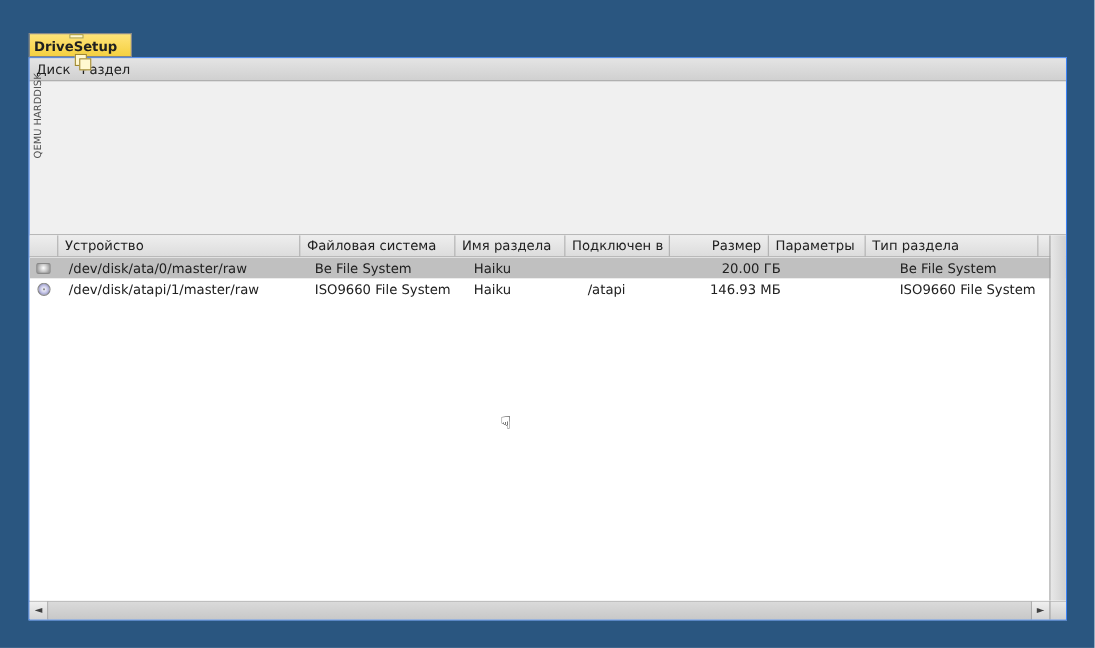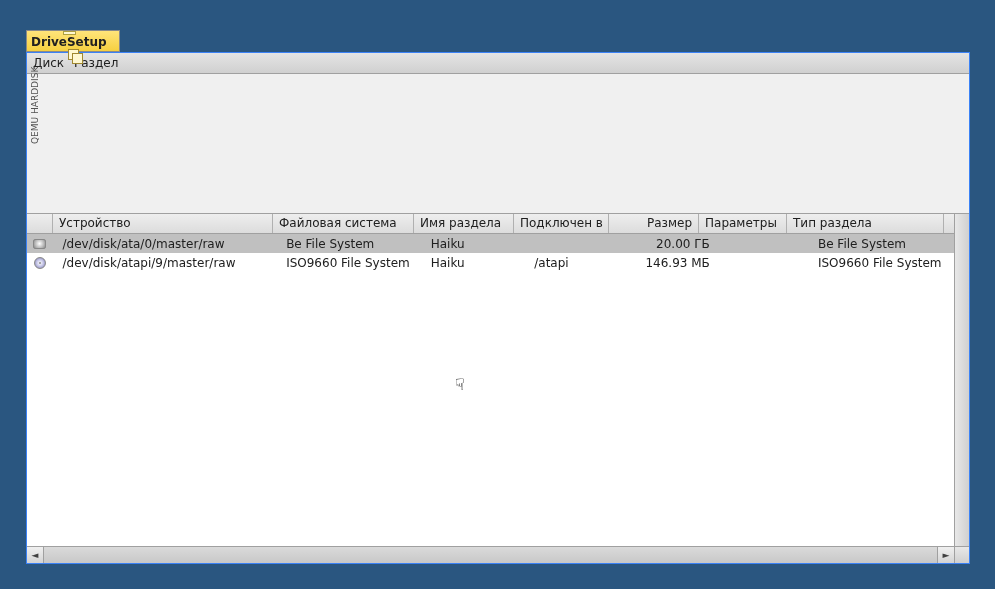--- a/index.html
+++ b/index.html
@@ -232,21 +232,21 @@
             <div class="td c3">Haiku</div>
             <div class="td c4"></div>
             <div class="td c5">20.00 ГБ</div>
             <div class="td c6"></div>
             <div class="td c7">Be File System</div>
           </div>
           <div class="row">
             <div class="td c0">
               <div class="cd-icon"></div>
             </div>
-            <div class="td c1">/dev/disk/atapi/9/master/raw</div>
+            <div class="td c1">/dev/disk/atapi/1/master/raw</div>
             <div class="td c2">ISO9660 File System</div>
             <div class="td c3">Haiku</div>
             <div class="td c4">/atapi</div>
             <div class="td c5">146.93 МБ</div>
             <div class="td c6"></div>
             <div class="td c7">ISO9660 File System</div>
           </div>
         </div>
       <div class="vscroll-stub"></div>
     </div>

